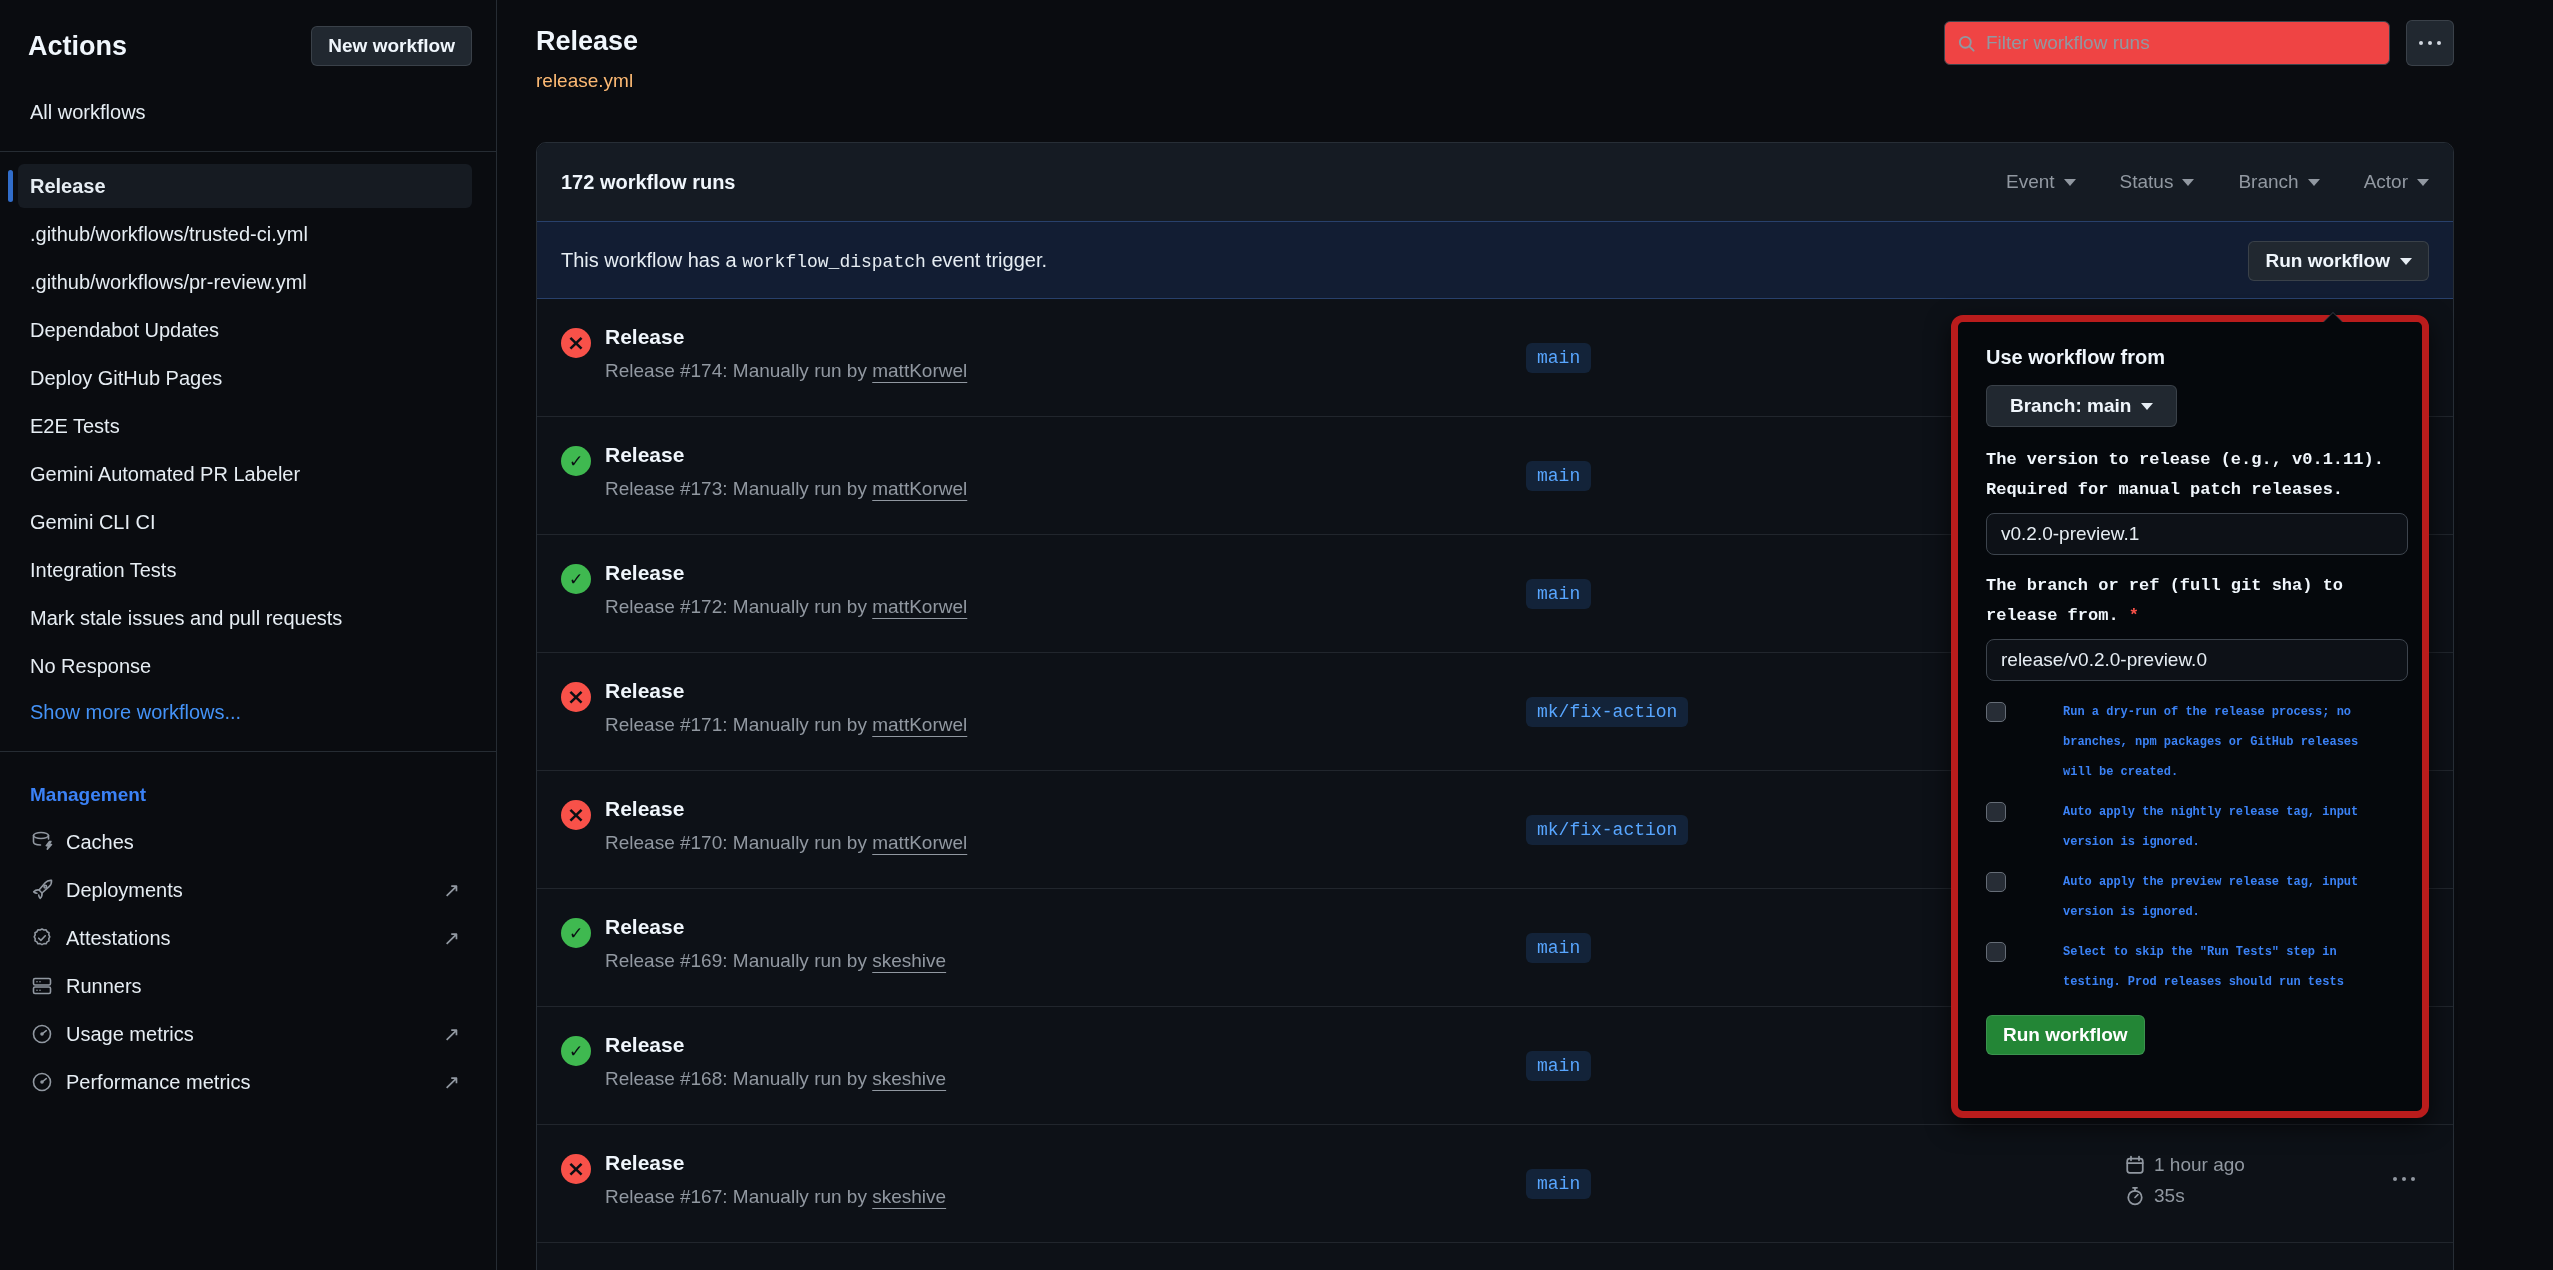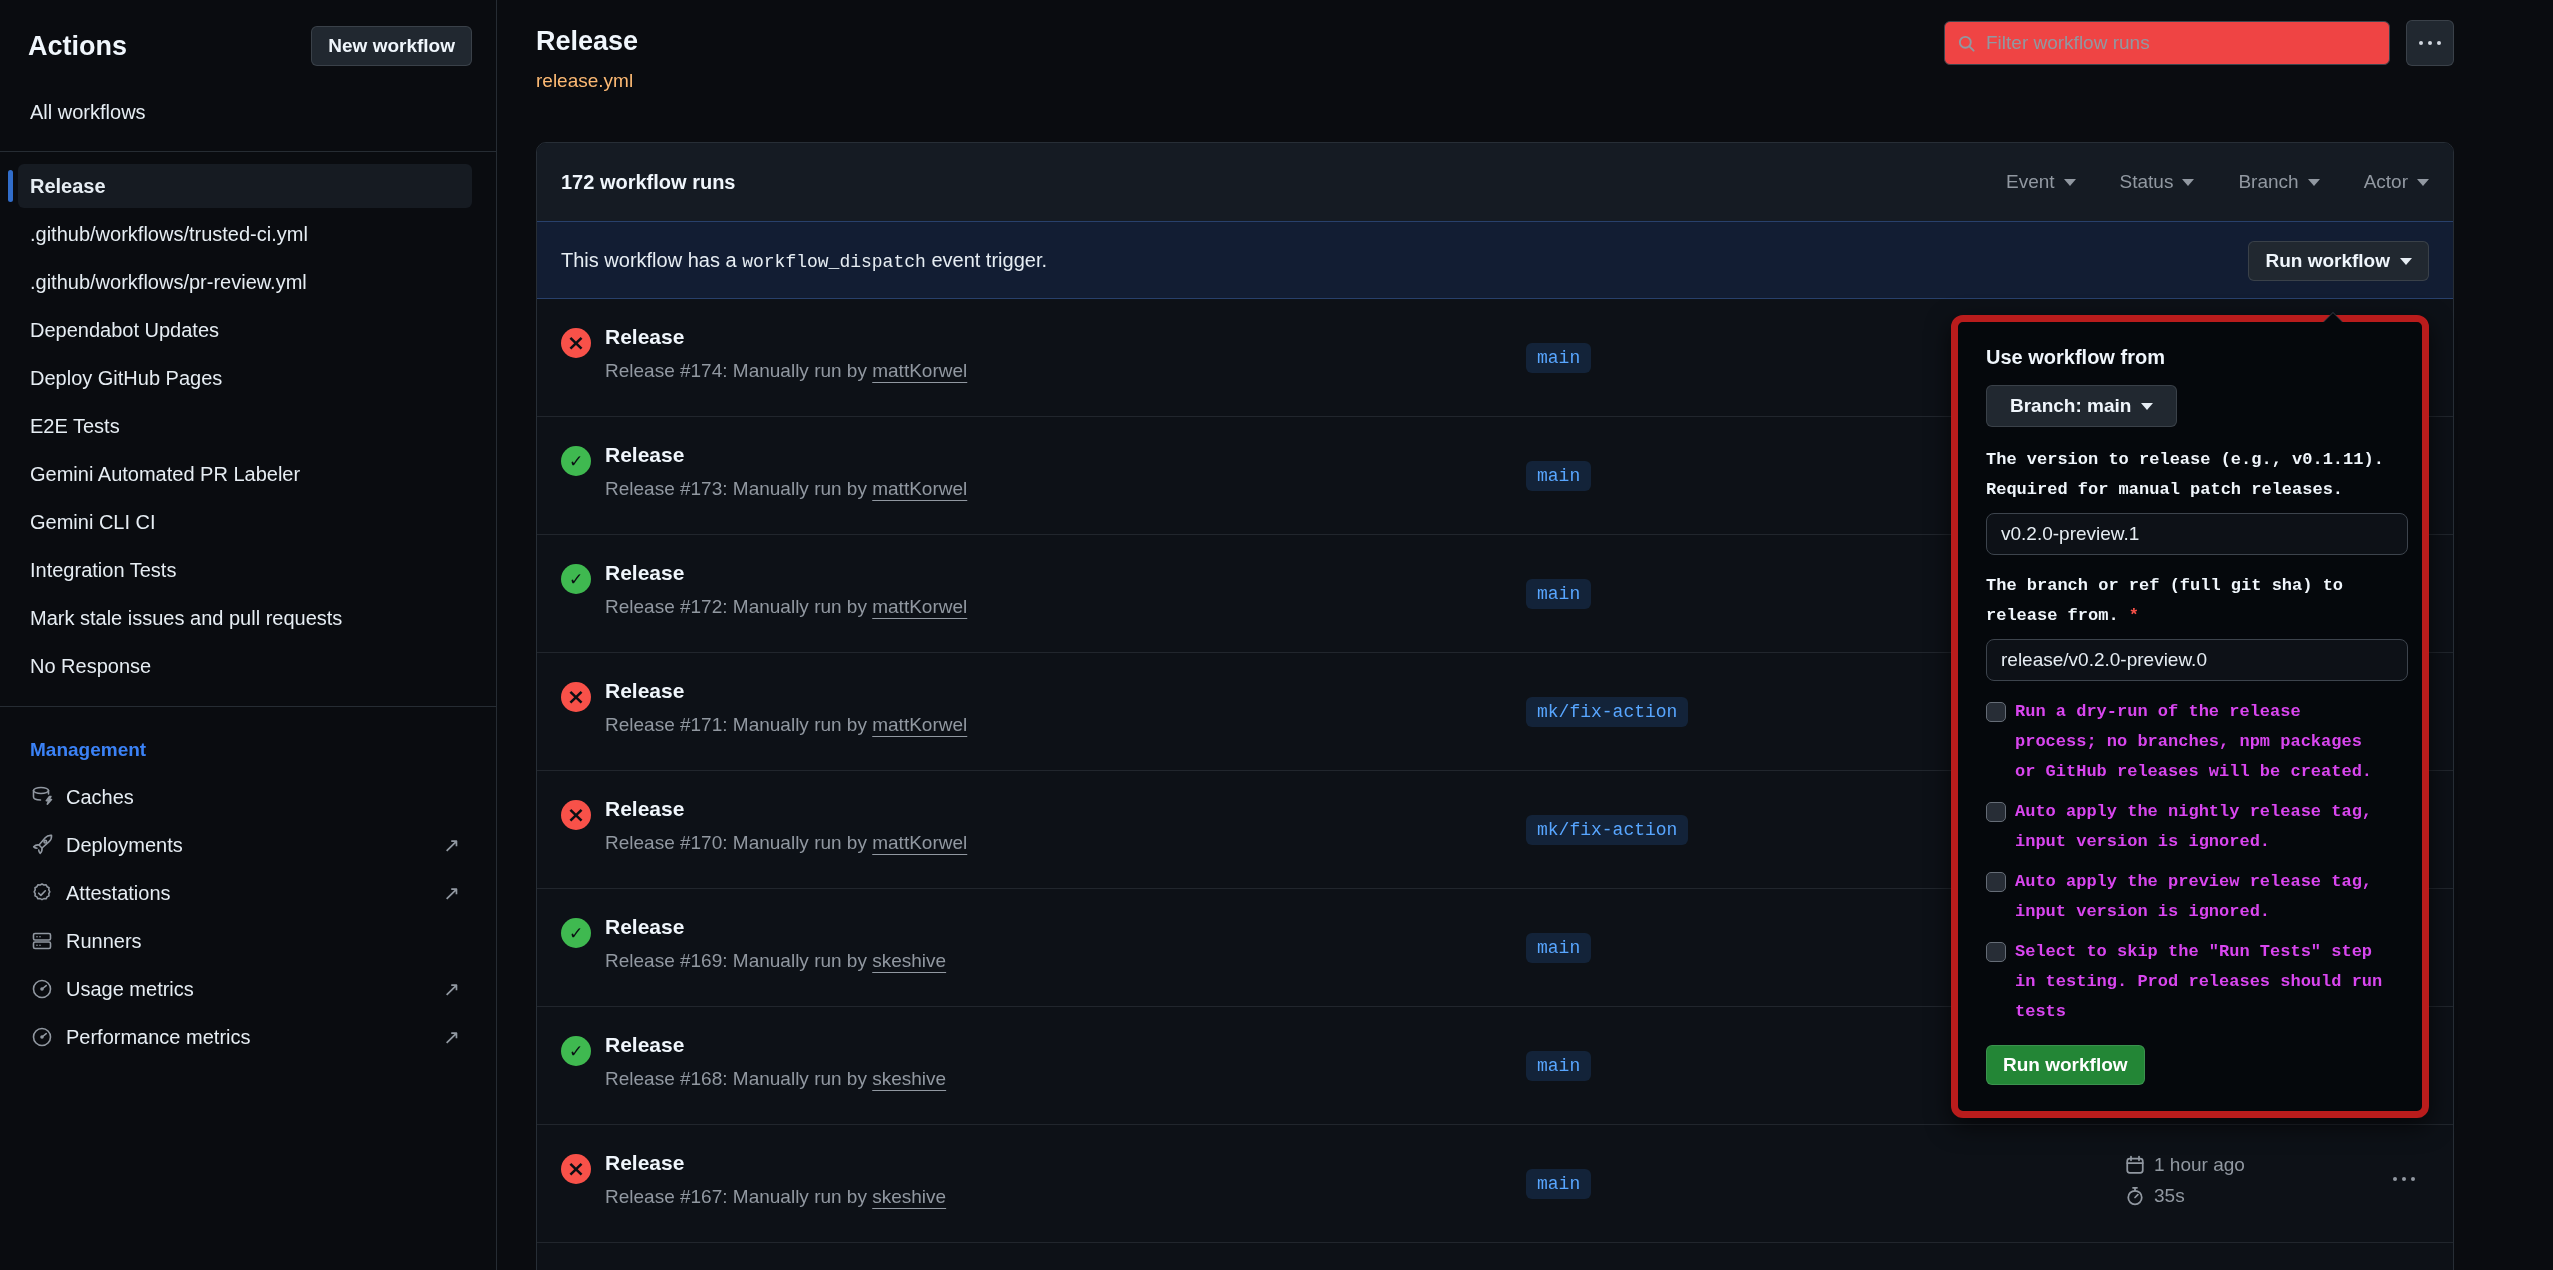--- a/index.html
+++ b/index.html
@@ -112,22 +112,22 @@
     margin-bottom:18px; }
   .mono-hint { font-family:"Liberation Mono", monospace; font-weight:700; font-size:17px;
     line-height:30px; color:#f0f6fc; margin-bottom:8px; }
   .req-star { color:#f85149; }
   .pop-input { display:block; width:422px; height:42px; background:#0d1117; border:1px solid #3d444d;
     border-radius:8px; color:#e6edf3; font-size:19px; padding:0 14px; margin-bottom:16px;
     font-family:"Liberation Sans", sans-serif; outline:none; }
   .cb-row { display:flex; gap:9px; margin-bottom:10px; }
   .checkbox { flex:none; width:20px; height:20px; margin-top:5px; border-radius:5px;
     background:#272d36; border:1px solid #656c76; cursor:pointer; }
-  .cb-label { font-family:"Liberation Mono", monospace; font-weight:700; font-size:17px;
-    line-height:30px; color:#d946ef; max-width:372px; }
+  .cb-label { font-family:"Liberation Mono", monospace; font-weight:700; font-size:12px;
+    line-height:30px; color:#3b82f6; max-width:372px;margin-left:48px; }
   .btn-primary { margin-top:8px; height:40px; padding:0 16px; background:#238636;
     border:1px solid rgba(240,246,252,0.12); border-radius:6px; color:#fff;
     font-size:19px; font-weight:600; cursor:pointer; font-family:"Liberation Sans", sans-serif; }
 </style>
 </head>
 <body>
 
 <div class="app">
 
   <div class="sidebar">
@@ -187,20 +187,21 @@
         <a class="sb-item">
 
           <span>Mark stale issues and pull requests</span>
         </a>
 
         <a class="sb-item">
 
           <span>No Response</span>
         </a>
       </nav>
+    <a class="sb-more">Show more workflows...</a>
     <hr class="sb-div">
     <div class="sb-sec-title">Management</div>
 
     <a class="mgmt-item">
       <svg width="24" height="24" viewBox="0 0 24 24" fill="none" stroke="currentColor" stroke-width="1.6" stroke-linecap="round" stroke-linejoin="round">
           <ellipse cx="11" cy="5.5" rx="7.5" ry="3"></ellipse>
           <path d="M3.5 5.5v6.5c0 1.6 3.1 2.9 7 3M18.5 5.5v3.5"></path>
           <path d="M19.5 11.5l-3.2 4.2h2.6l-1.6 3.4 4.2-4.6h-2.6l2-3z"></path>
         </svg>
       <span>Caches</span>

